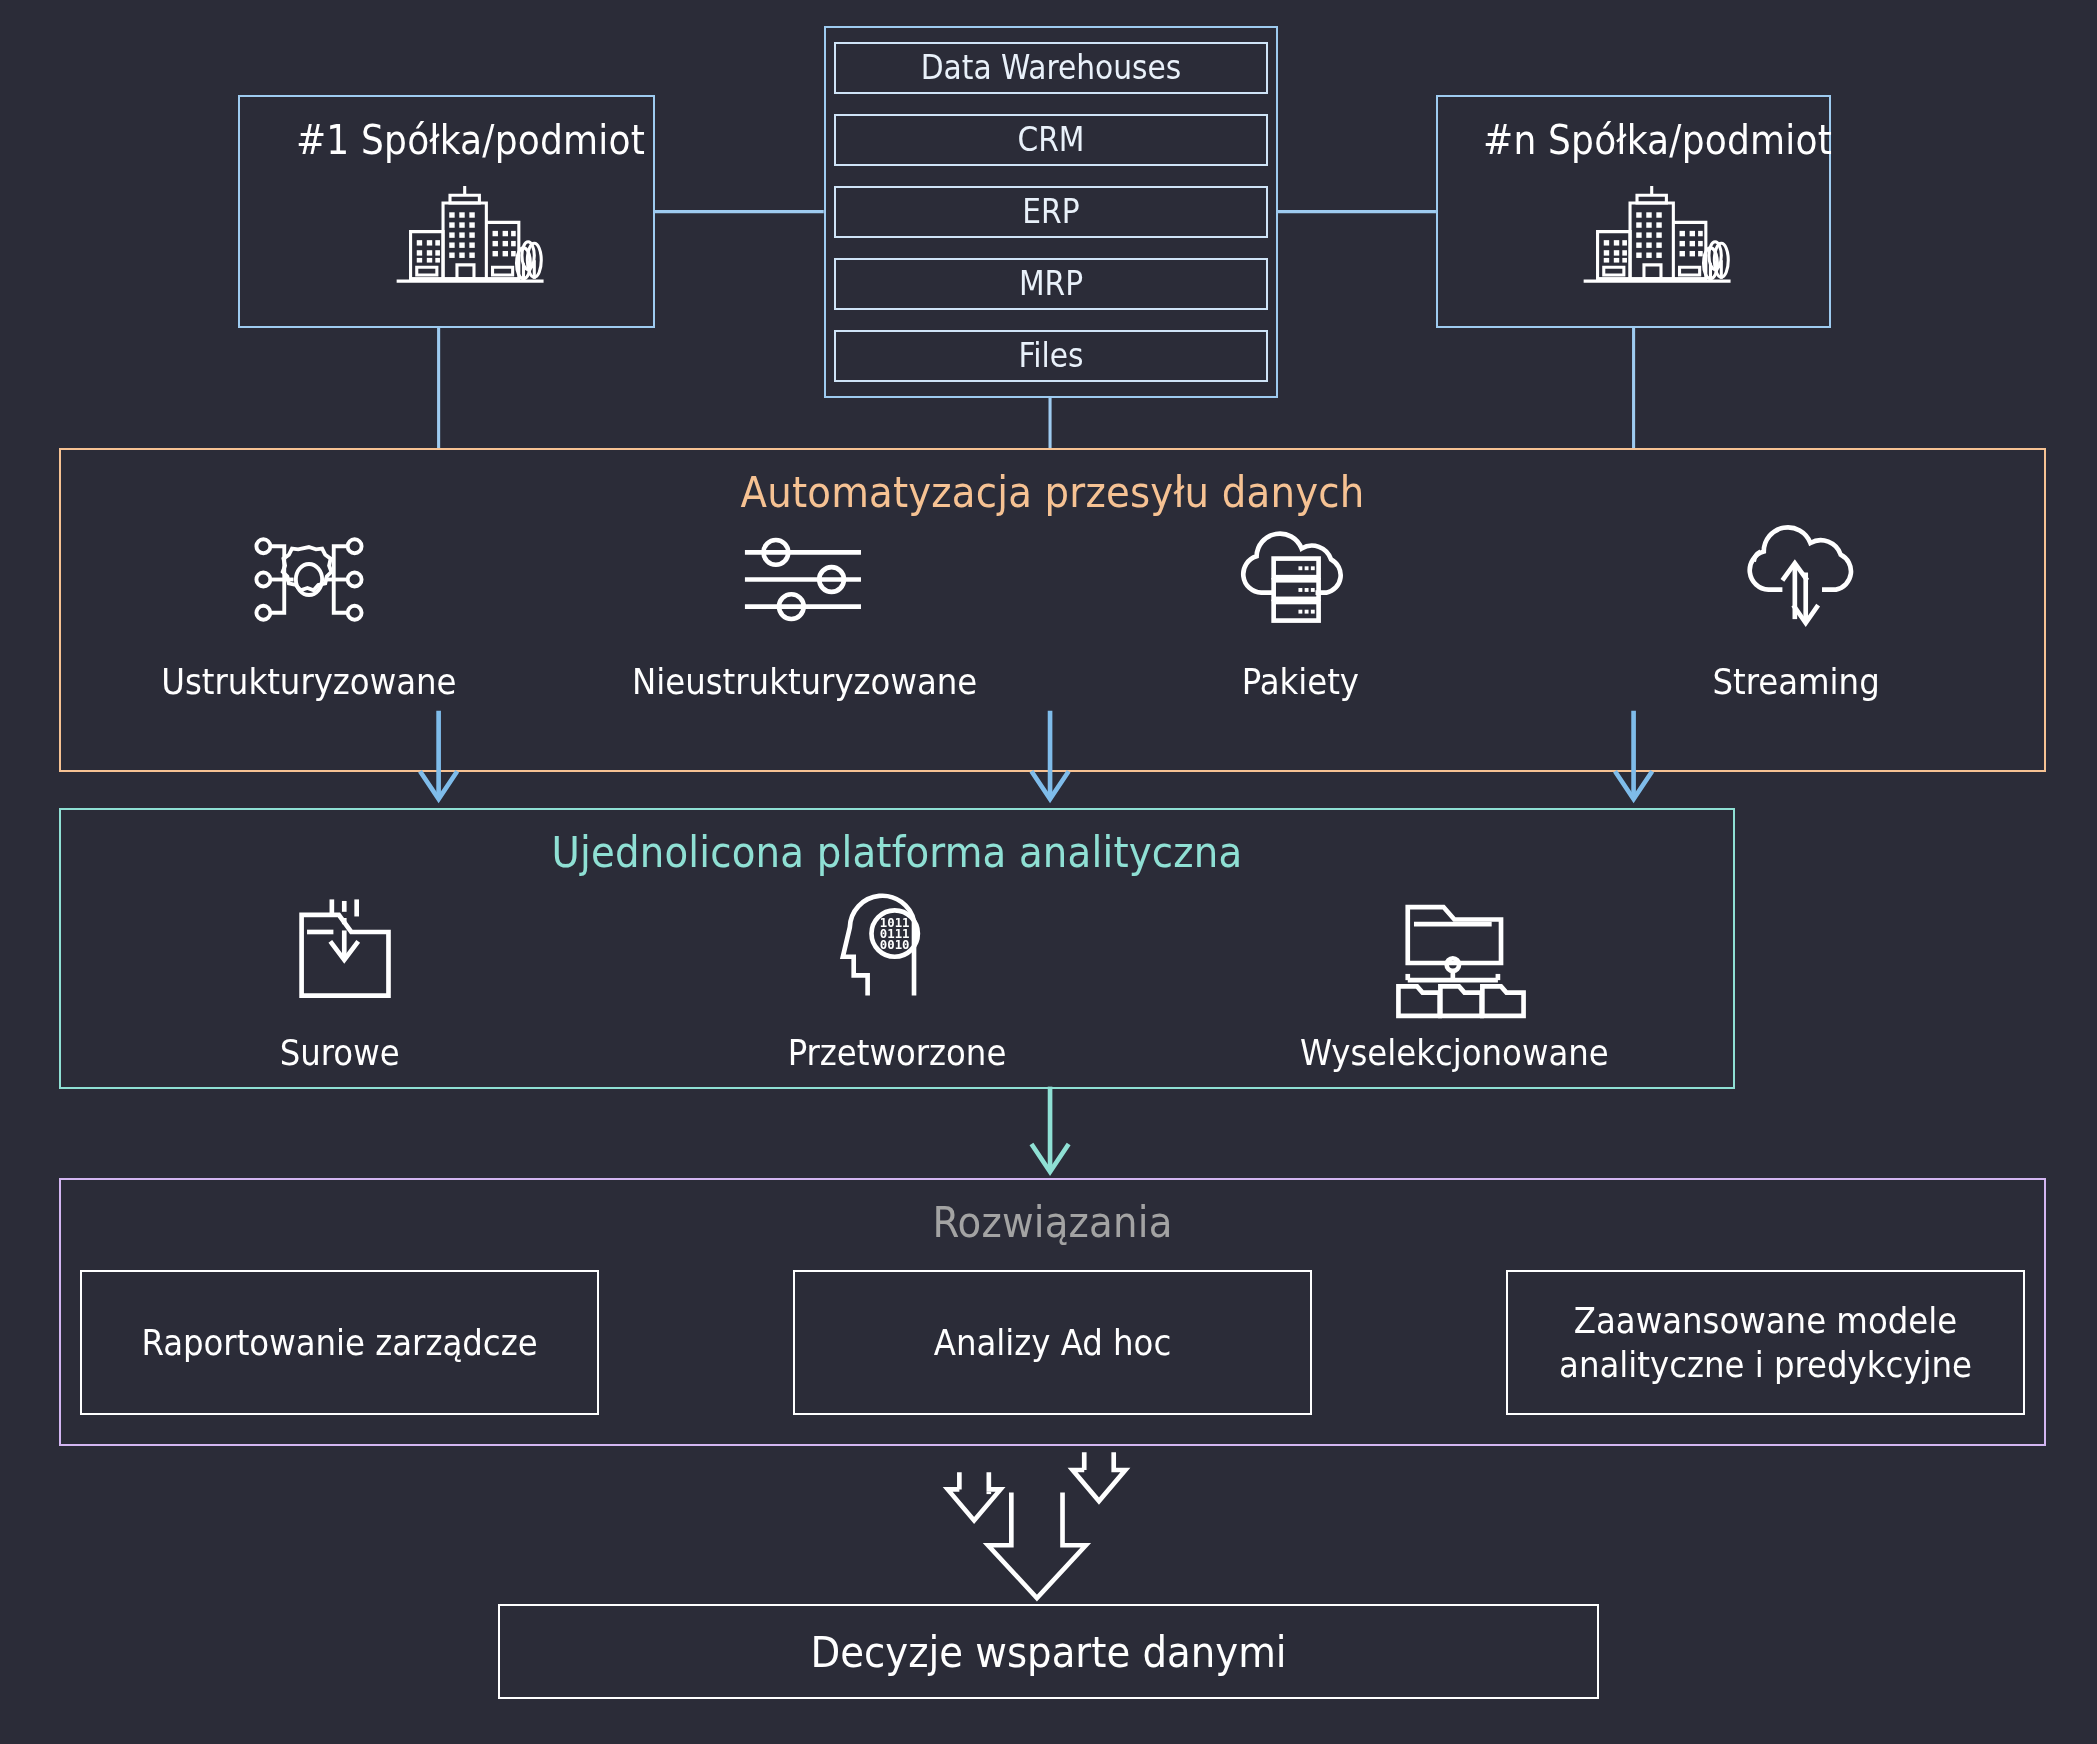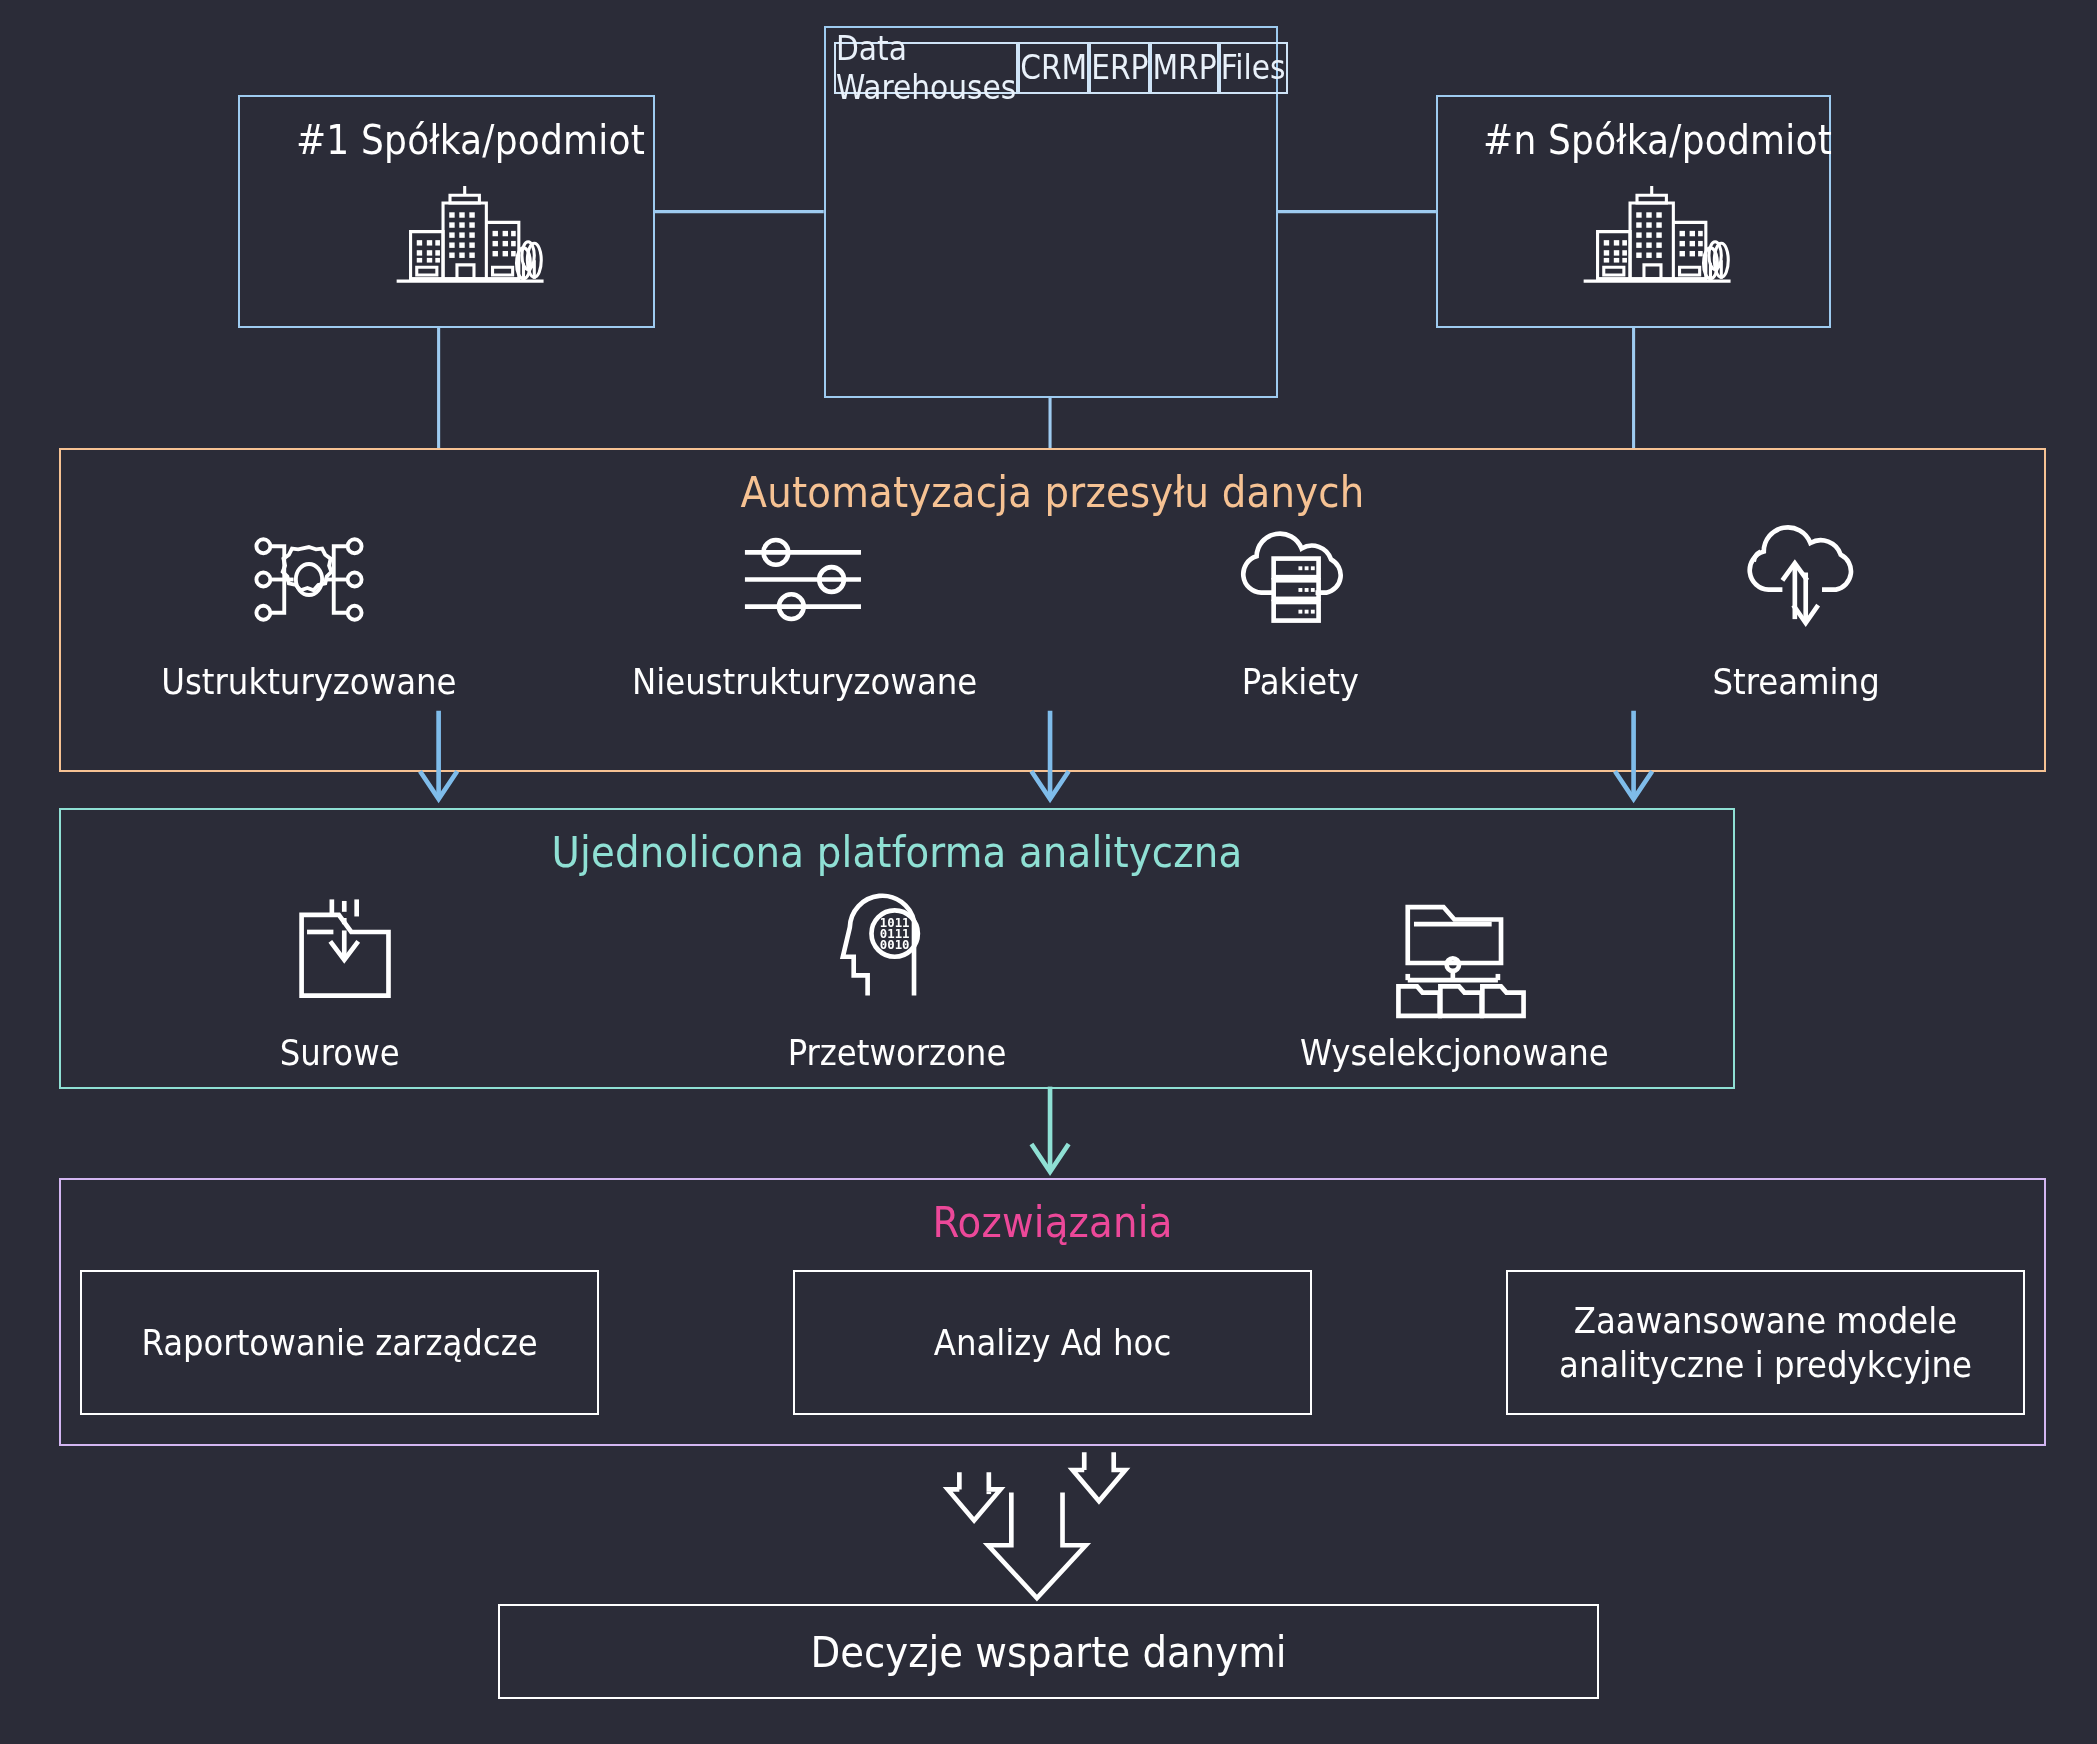--- a/index.html
+++ b/index.html
@@ -9,21 +9,21 @@
   #stage{position:absolute;left:0;top:0;width:2097px;height:1744px;background:#2b2c38;}
 
   .abs{position:absolute;box-sizing:border-box;}
 
   
   .entity{border:2.3px solid #9ecbf0;display:flex;flex-direction:column;align-items:center;padding-left:48px;}
   .entity .title{font-size:40px;color:#fff;margin-top:20px;letter-spacing:0.2px;white-space:nowrap;}
   .entity .ico{margin-top:6.2px;}
 
   
-  .srcbox{border:2.3px solid #9ecbf0;display:flex;flex-direction:row;
+  .srcbox{border:2.3px solid #9ecbf0;display:flex;flex-direction:column;
           justify-content:space-between;padding:14px 8px;}
   .srcitem{border:2.3px solid #cfe4f7;height:48px;display:flex;align-items:center;justify-content:center;
            font-size:33px;color:#e9f1fa;}
 
   
   .band{border:2.3px solid;display:block;}
   .band .bandtitle{width:100%;text-align:center;font-size:43px;margin-top:17px;letter-spacing:0.2px;}
   .cells{display:flex;width:100%;}
   .cell{flex:1;display:flex;flex-direction:column;align-items:center;gap:26px;}
   .cell .lbl{font-size:36px;color:#fff;margin-top:4.7px;white-space:nowrap;}
@@ -346,21 +346,21 @@
   </div>
 
   <svg class="abs" style="left:0;top:1085px;width:2097px;height:97px;" viewBox="0 0 2706 125" width="2097" height="97">
     <g fill="none" stroke="#8fe0d4" stroke-width="6">
       <path d="M1355 2 V108"></path>
         <path d="M1331 76 L1355 112 L1379 76"></path>
     </g>
   </svg>
 
   <div class="abs band" style="left:59px;top:1178px;width:1987px;height:268px;border-color:#d3b6f2;">
-    <div class="bandtitle" style="color:#ec4899;">Rozwiązania</div>
+    <div class="bandtitle" style="color:#a3a3a3;">Rozwiązania</div>
     <div class="cells" style="margin-top:23px;justify-content:space-between;padding:0 19px;box-sizing:border-box;">
       <div class="tile" style="width:519px;height:145px;">Raportowanie zarządcze</div>
       <div class="tile" style="width:519px;height:145px;">Analizy Ad hoc</div>
       <div class="tile" style="width:519px;height:145px;white-space:pre-line;">Zaawansowane modele
 analityczne i predykcyjne</div>
     </div>
   </div>
 
   <svg class="abs" style="left:891px;top:1446px;width:357px;height:159px;" viewBox="0 0 460 205" width="357" height="159">
     <g fill="none" stroke="#ffffff" stroke-width="6">

